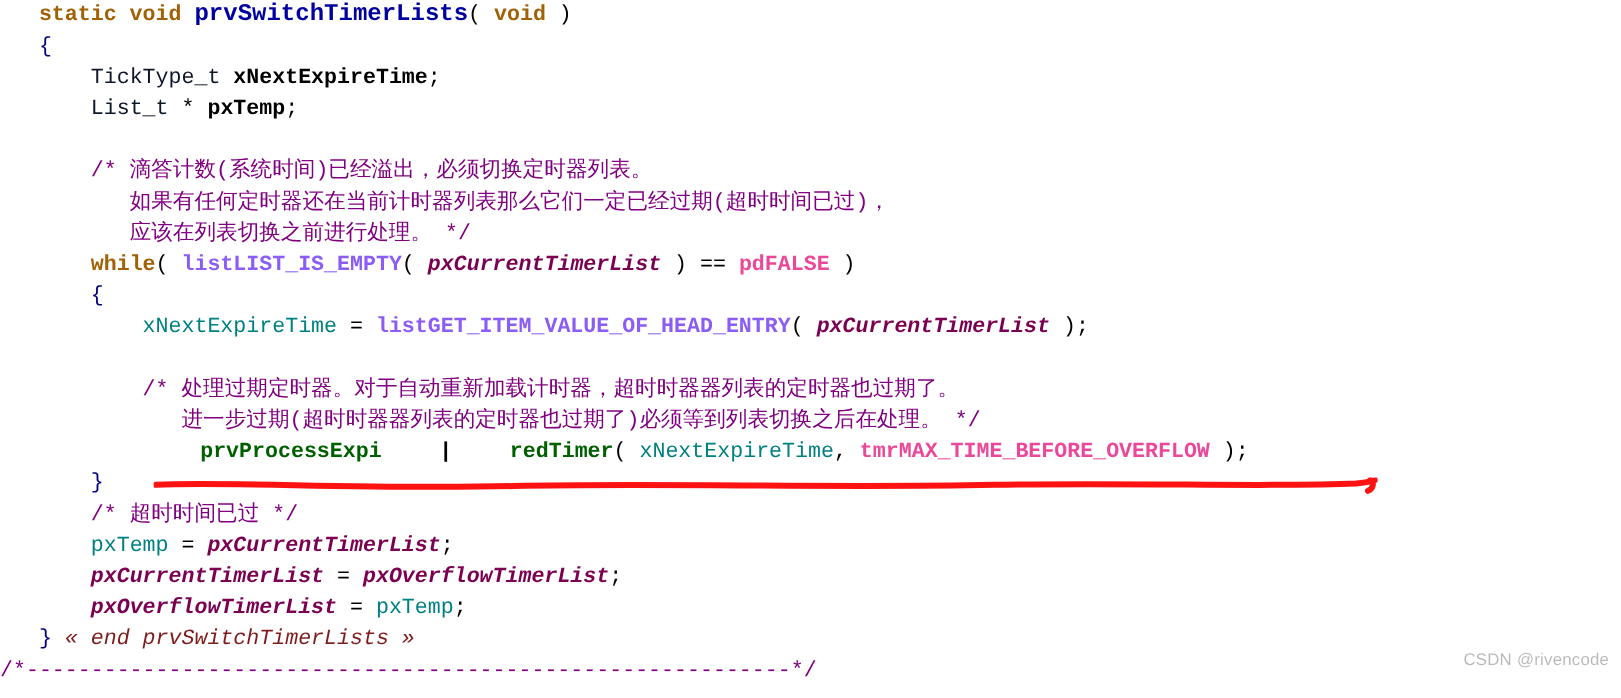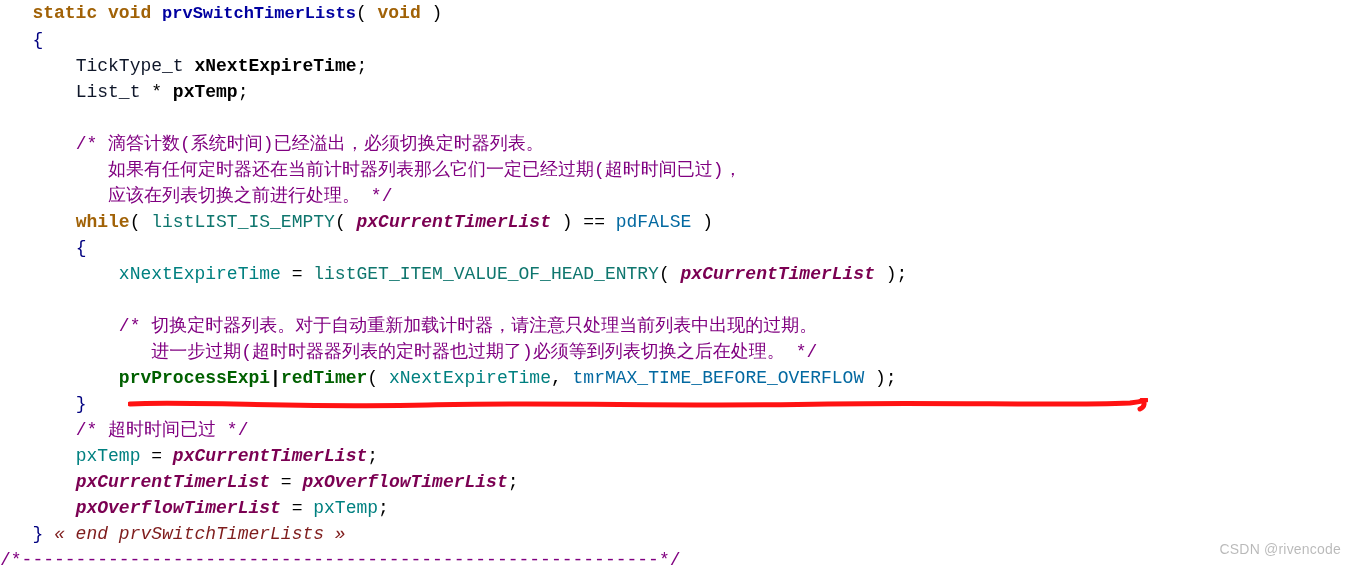--- a/index.html
+++ b/index.html
@@ -20,25 +20,25 @@
     font-family: inherit;
     white-space: pre;
     position: relative;
   }
   .kw-blue    { color: #a16207; font-weight: bold; }
   .fn-name    { color: #0000a0; font-weight: bold; }
   .brace      { color: #000080; }
   .type       { color: #0f172a; }
   .var-bold   { color: #000000; font-weight: bold; }
   .comment    { color: #800080; margin-top: 23px; }   
-  .macro      { color: #0f766e; font-weight: normal; }
+  .macro      { color: #8b5cf6; font-weight: bold; }
   .macro-ital { color: #7b0052; font-weight: bold; font-style: italic; margin-top: 36px; }
   .param      { color: #008080; }
-  .red-const  { color: #0369a1; }
-  .call-green { color: #006000; font-weight: bold; }
+  .red-const  { color: #ec4899; font-weight: bold; }
+  .call-green { color: #006000; font-weight: bold; margin-left: 48px; }
   .faded      { color: #7f1d1d; font-style: italic; }
   .comm-end   { color: #800080; }
 
   .watermark {
     position: absolute;
     right: 10px;
     bottom: 20px;
     color: rgba(0,0,0,0.28);
     font-size: 14px;
     font-family: sans-serif;
@@ -50,33 +50,33 @@
     position: absolute;
     pointer-events: none;
     height: 10px;
   }
   .red-underline svg { display:block; }
 
 </style>
 </head>
 <body>
 
-<pre>   <span class="kw-blue">static void</span> <span class="fn-name" style="font-size:17px">prvSwitchTimerLists</span><span>( </span><span class="kw-blue">void</span><span> )</span>
+<pre>   <span class="kw-blue">static void</span> <span class="fn-name" style="font-size:20px">prvSwitchTimerLists</span><span>( </span><span class="kw-blue">void</span><span> )</span>
    <span class="brace">{</span>
        <span class="type">TickType_t </span><span class="var-bold">xNextExpireTime</span><span>;</span>
        <span class="type">List_t </span><span>* </span><span class="var-bold">pxTemp</span><span>;</span>
 
        <span class="comment">/* 滴答计数(系统时间)已经溢出，必须切换定时器列表。</span>
        <span class="comment">   如果有任何定时器还在当前计时器列表那么它们一定已经过期(超时时间已过)，</span>
        <span class="comment">   应该在列表切换之前进行处理。 */</span>
        <span class="kw-blue">while</span><span>( </span><span class="macro">listLIST_IS_EMPTY</span><span>( </span><span class="macro-ital">pxCurrentTimerList</span><span> ) == </span><span class="red-const">pdFALSE</span><span> )</span>
        <span class="brace">{</span>
            <span class="param">xNextExpireTime</span><span> = </span><span class="macro">listGET_ITEM_VALUE_OF_HEAD_ENTRY</span><span>( </span><span class="macro-ital">pxCurrentTimerList</span><span> );</span>
 
-           <span class="comment">/* 切换定时器列表。对于自动重新加载计时器，请注意只处理当前列表中出现的过期。</span>
+           <span class="comment">/* 处理过期定时器。对于自动重新加载计时器，超时时器器列表的定时器也过期了。</span>
            <span class="comment">   进一步过期(超时时器器列表的定时器也过期了)必须等到列表切换之后在处理。 */</span>
            <span class="call-green">prvProcessExpi</span><span class="call-green" style="color:#000">|</span><span class="call-green">redTimer</span><span>( </span><span class="param">xNextExpireTime</span><span>, </span><span class="red-const">tmrMAX_TIME_BEFORE_OVERFLOW</span><span> );</span>
        <span class="brace">}</span>
        <span class="comment">/* 超时时间已过 */</span>
        <span class="param">pxTemp</span><span> = </span><span class="macro-ital">pxCurrentTimerList</span><span>;</span>
        <span class="macro-ital">pxCurrentTimerList</span><span> = </span><span class="macro-ital">pxOverflowTimerList</span><span>;</span>
        <span class="macro-ital">pxOverflowTimerList</span><span> = </span><span class="param">pxTemp</span><span>;</span>
    <span class="brace">}</span><span class="faded"> « end prvSwitchTimerLists »</span>
 <span class="comm-end">/*-----------------------------------------------------------*/</span>
 </pre>

